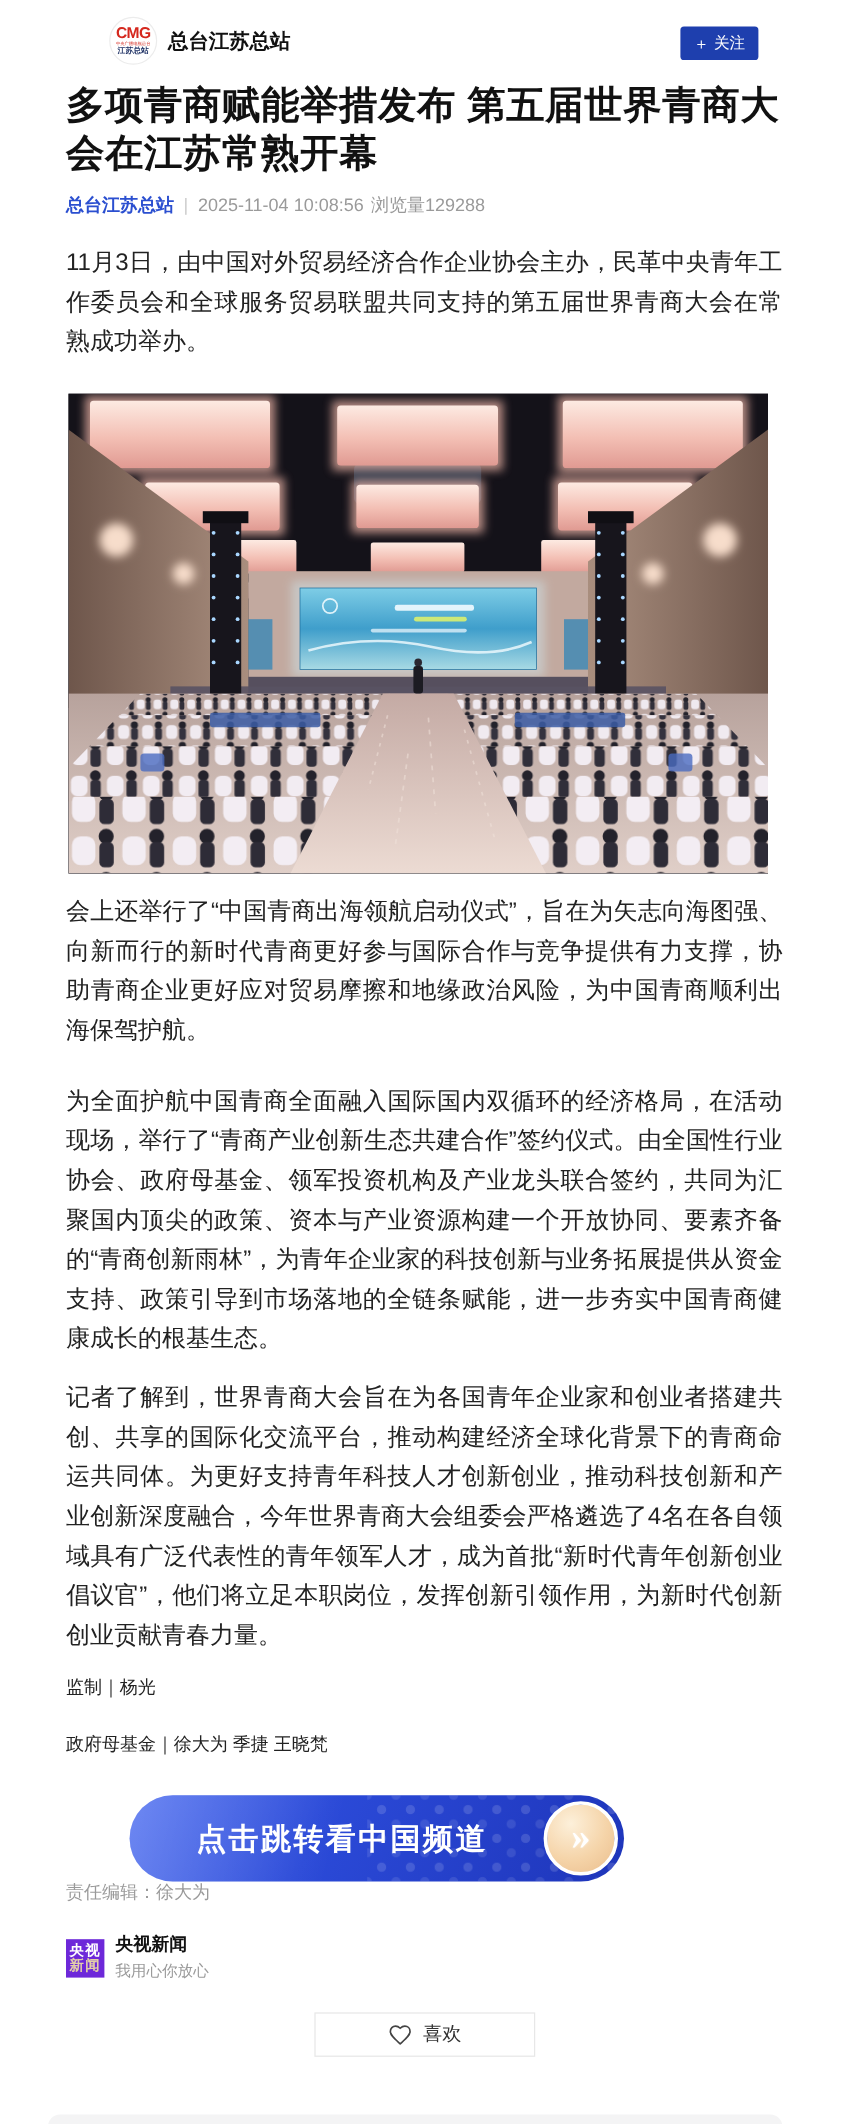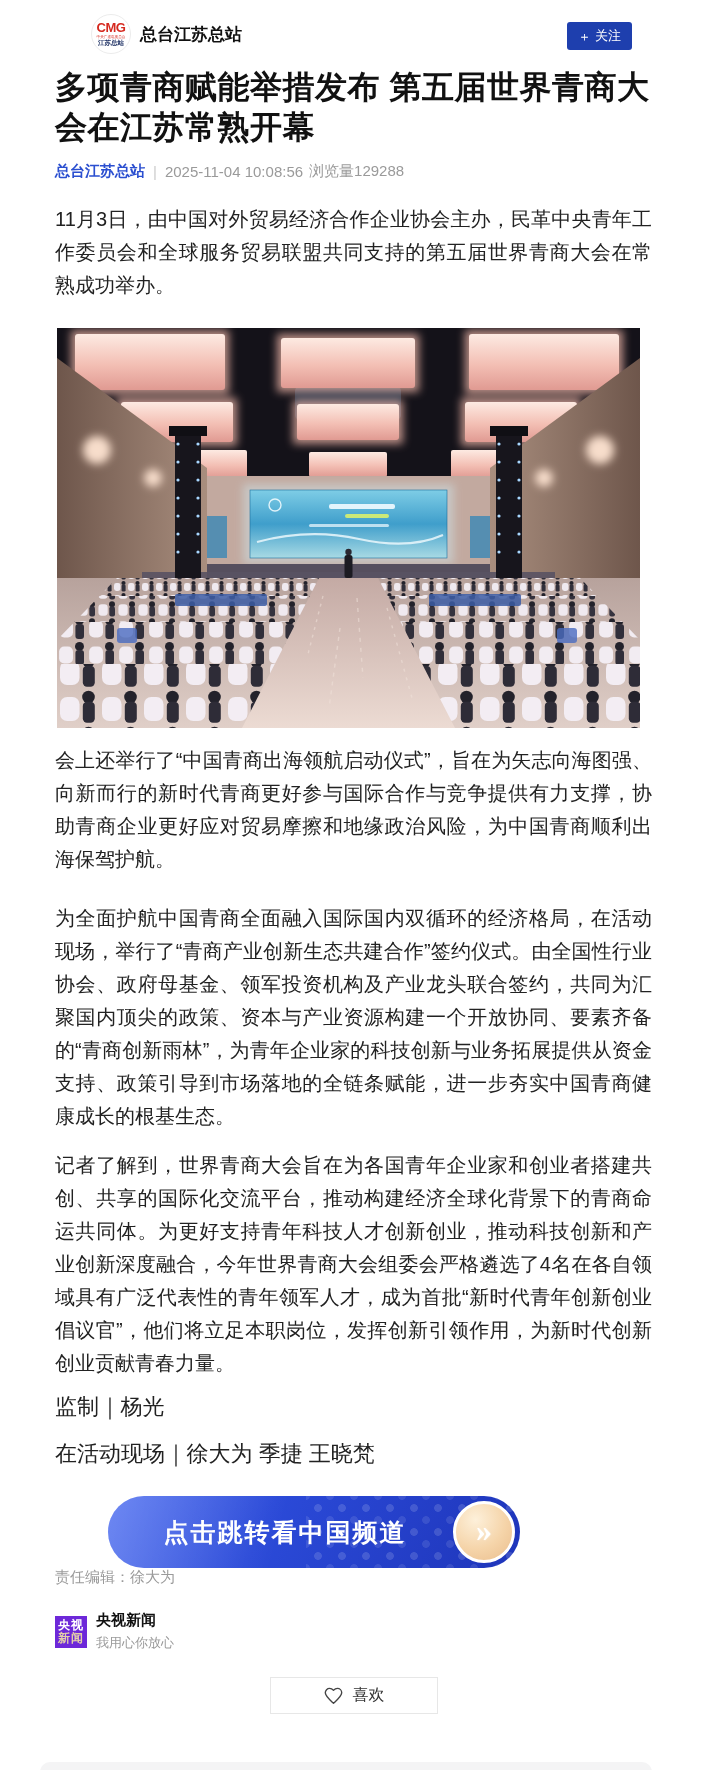--- a/index.html
+++ b/index.html
@@ -35,21 +35,21 @@
   .title { font-size:32px; line-height:40px; font-weight:bold; color:#111; margin-top:12px; letter-spacing:.5px; }
   .byline { margin-top:15px; font-size:15px; display:flex; align-items:center; gap:8px; }
   .src { color:#2b4fd0; font-weight:bold; }
   .sep { color:#ccc; }
   .meta { color:#9a9a9a; }
   .byline .meta + .meta { margin-left:-2px; }
 
   
   .para { font-size:20px; line-height:33px; color:#222; text-align:justify; }
   .mt22 { margin-top:22px; } .mt26 { margin-top:26px; } .mt16 { margin-top:16px; }
-  .credit { font-size:22px; line-height:33px; color:#222; }
+  .credit { font-size:15px; line-height:33px; color:#222; }
   .credit1 { margin-top:10px; } .credit2 { margin-top:14px; }
 
   
   .photo { margin:26px 2px 0; width:583px; height:400px; overflow:hidden; background:#141219; }
   .photo svg { display:block; }
 
   
   .cta {
     position:relative; margin-top:26px; margin-left:53px;
     width:412px; height:72px; border-radius:36px; cursor:pointer;
@@ -91,21 +91,21 @@
     display:flex; flex-direction:column; align-items:center; justify-content:center; line-height:1;
   }
   .pub-logo span { font-size:12px; font-weight:bold; color:#fff; letter-spacing:1px; }
   .pub-logo .l2 { color:#e3cfa8; margin-top:1px; }
   .pub-txt { margin-left:9px; }
   .pub-name { font-size:15px; font-weight:bold; color:#111; }
   .pub-tag { font-size:13px; color:#9a9a9a; margin-top:4px; }
 
   .like {
     display:flex; align-items:center; justify-content:center; gap:9px;
-    width:168px; height:37px; margin:25px auto 0;
+    width:184px; height:37px; margin:25px auto 0;
     background:#fff; border:1px solid #e7e7e7; cursor:pointer;
     font-family:inherit; font-size:16px; color:#333;
   }
   .like svg { display:block; }
 
   .next-strip {
     position:absolute; left:40px; width:612px; top:1762px; height:10px;
     background:#f4f4f5; border-radius:10px 10px 0 0;
   }
 </style>
@@ -318,21 +318,21 @@
       <circle cx="291.5" cy="224" r="3.2" fill="#2a2730"></circle>
       <rect x="287.5" y="227" width="8" height="23" rx="2.5" fill="#1c1b22"></rect>
     </svg>
   </figure>
 
   <p class="para mt16">会上还举行了“中国青商出海领航启动仪式”，旨在为矢志向海图强、向新而行的新时代青商更好参与国际合作与竞争提供有力支撑，协助青商企业更好应对贸易摩擦和地缘政治风险，为中国青商顺利出海保驾护航。</p>
   <p class="para mt26">为全面护航中国青商全面融入国际国内双循环的经济格局，在活动现场，举行了“青商产业创新生态共建合作”签约仪式。由全国性行业协会、政府母基金、领军投资机构及产业龙头联合签约，共同为汇聚国内顶尖的政策、资本与产业资源构建一个开放协同、要素齐备的“青商创新雨林”，为青年企业家的科技创新与业务拓展提供从资金支持、政策引导到市场落地的全链条赋能，进一步夯实中国青商健康成长的根基生态。</p>
   <p class="para mt16">记者了解到，世界青商大会旨在为各国青年企业家和创业者搭建共创、共享的国际化交流平台，推动构建经济全球化背景下的青商命运共同体。为更好支持青年科技人才创新创业，推动科技创新和产业创新深度融合，今年世界青商大会组委会严格遴选了4名在各自领域具有广泛代表性的青年领军人才，成为首批“新时代青年创新创业倡议官”，他们将立足本职岗位，发挥创新引领作用，为新时代创新创业贡献青春力量。</p>
 
   <p class="credit credit1">监制｜杨光</p>
-  <p class="credit credit2">在活动现场｜徐大为 季捷 王晓梵</p>
+  <p class="credit credit2">政府母基金｜徐大为 季捷 王晓梵</p>
 
   <div class="cta">
     <span class="cta-label">点击跳转看中国频道</span>
     <span class="cta-circle">
       <i>»</i>
     </span>
   </div>
 
   <div class="editor">责任编辑：徐大为</div>
 

